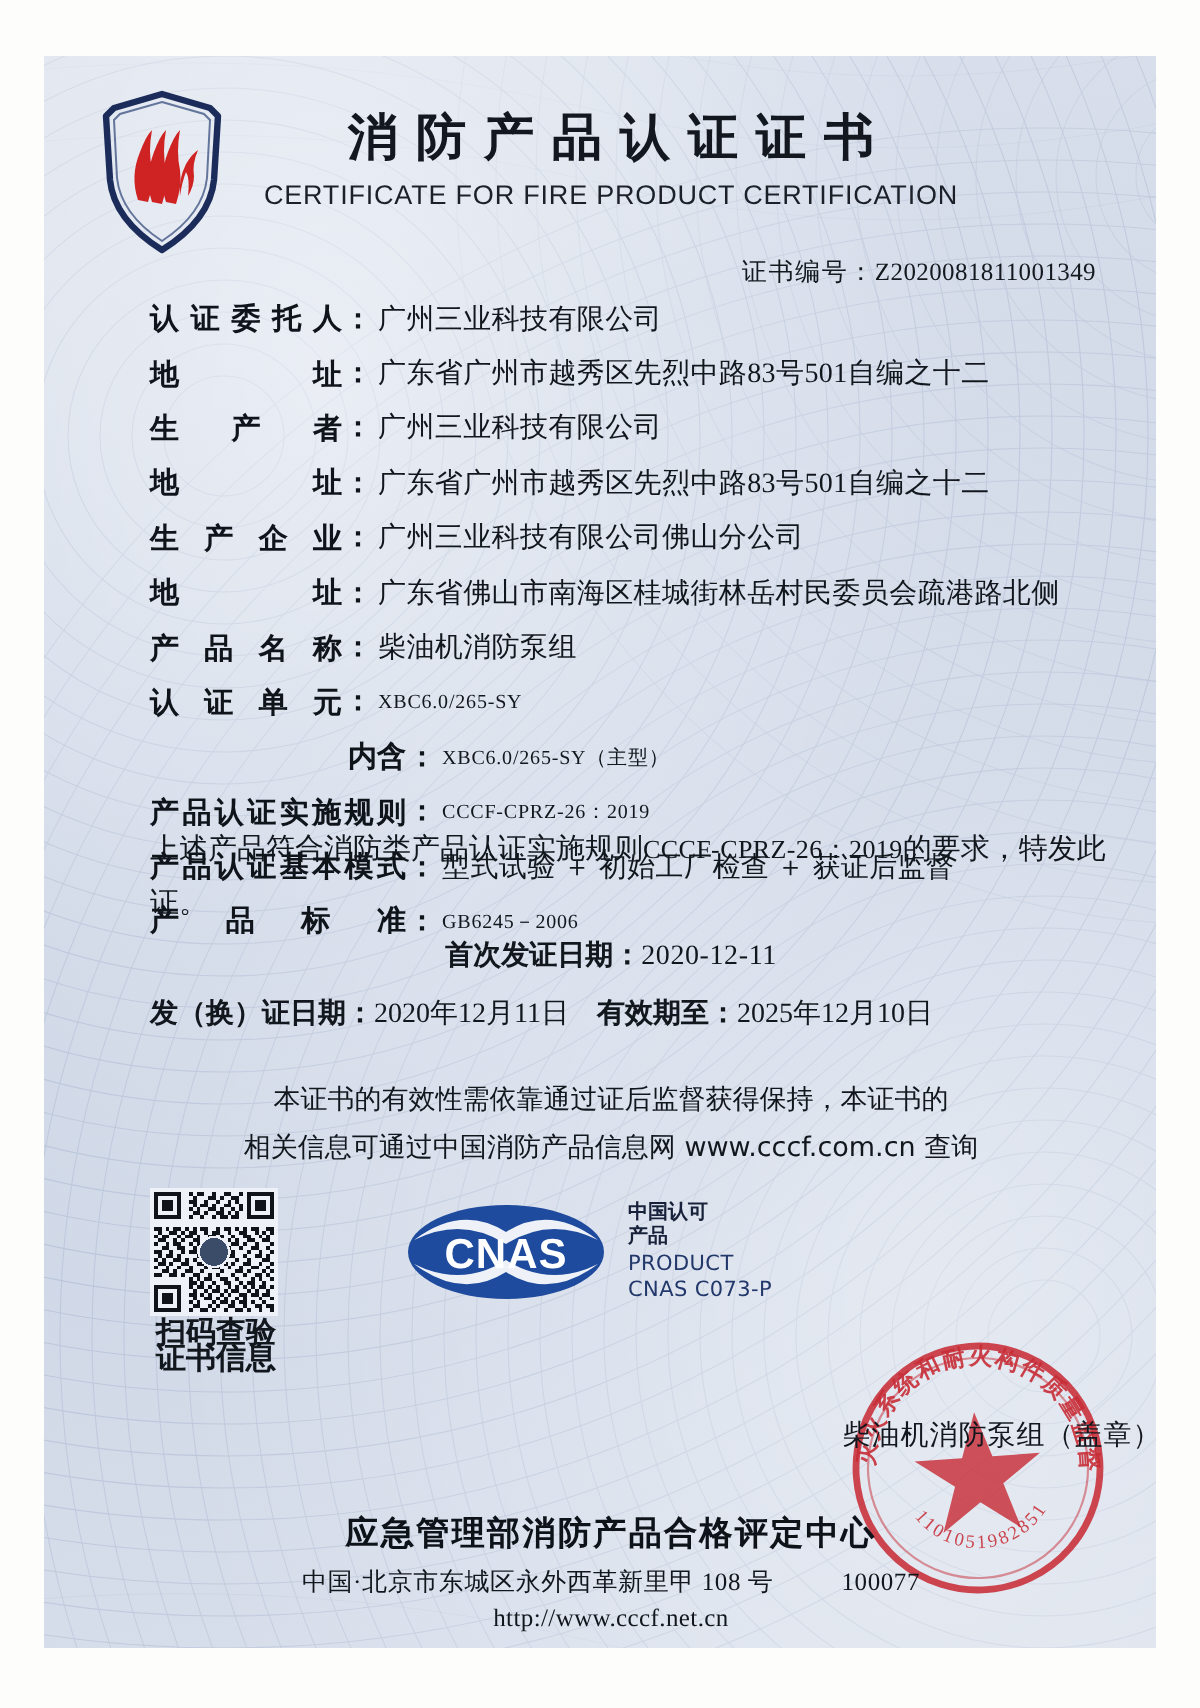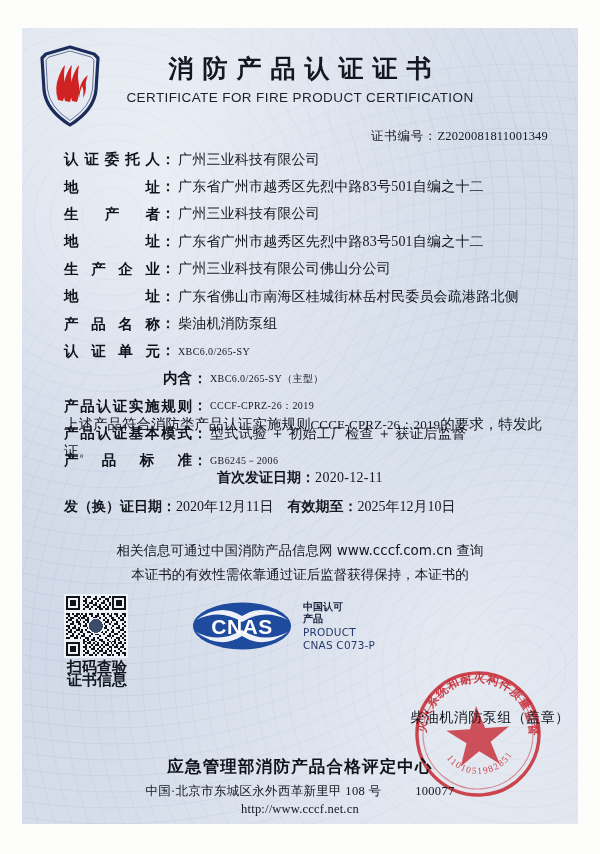--- a/index.html
+++ b/index.html
@@ -43,20 +43,21 @@
     background:
       radial-gradient(ellipse at 25% 20%, rgba(255,255,255,.50), rgba(255,255,255,0) 55%),
       radial-gradient(ellipse at 80% 78%, rgba(255,255,255,.40), rgba(255,255,255,0) 60%),
       linear-gradient(170deg, rgba(255,255,255,.30), rgba(200,212,232,.12) 50%, rgba(255,255,255,.25));
     pointer-events: none;
   }
   .content {
     position: absolute;
     inset: 0;
     z-index: 5;
+    margin-left: 11px;
   }
 
   
   .emblem {
     position: absolute;
     left: 14px;
     top: 16px;
     width: 68px;
     height: 84px;
   }
@@ -516,22 +517,22 @@
       </div>
 
       <div class="date-first">
         <span>首次发证日期：</span><span class="dv">2020-12-11</span>
       </div>
       <div class="date-issue">
         <span>发（换）证日期：</span><span class="dv">2020年12月11日</span><span class="gap"></span><span>有效期至：</span><span class="dv">2025年12月10日</span>
       </div>
 
       <div class="notice">
+        <div>本证书的有效性需依靠通过证后监督获得保持，本证书的</div>
         <div><span>相关信息可通过中国消防产品信息网 </span><span class="url">www.cccf.com.cn</span><span> 查询</span></div>
-        <div>本证书的有效性需依靠通过证后监督获得保持，本证书的</div>
       </div>
 
       <div class="qr-block">
         <svg class="qr-code" viewBox="0 0 33 33" shape-rendering="crispEdges" aria-hidden="true">
           <rect width="33" height="33" fill="#eef2f8"></rect>
           <g fill="#10131a">
             <path d="M1 1h7v7h-7z M2 2h5v5h-5z" fill-rule="evenodd"></path>
             <rect x="3" y="3" width="3" height="3"></rect>
             <path d="M25 1h7v7h-7z M26 2h5v5h-5z" fill-rule="evenodd"></path>
             <rect x="27" y="3" width="3" height="3"></rect>

